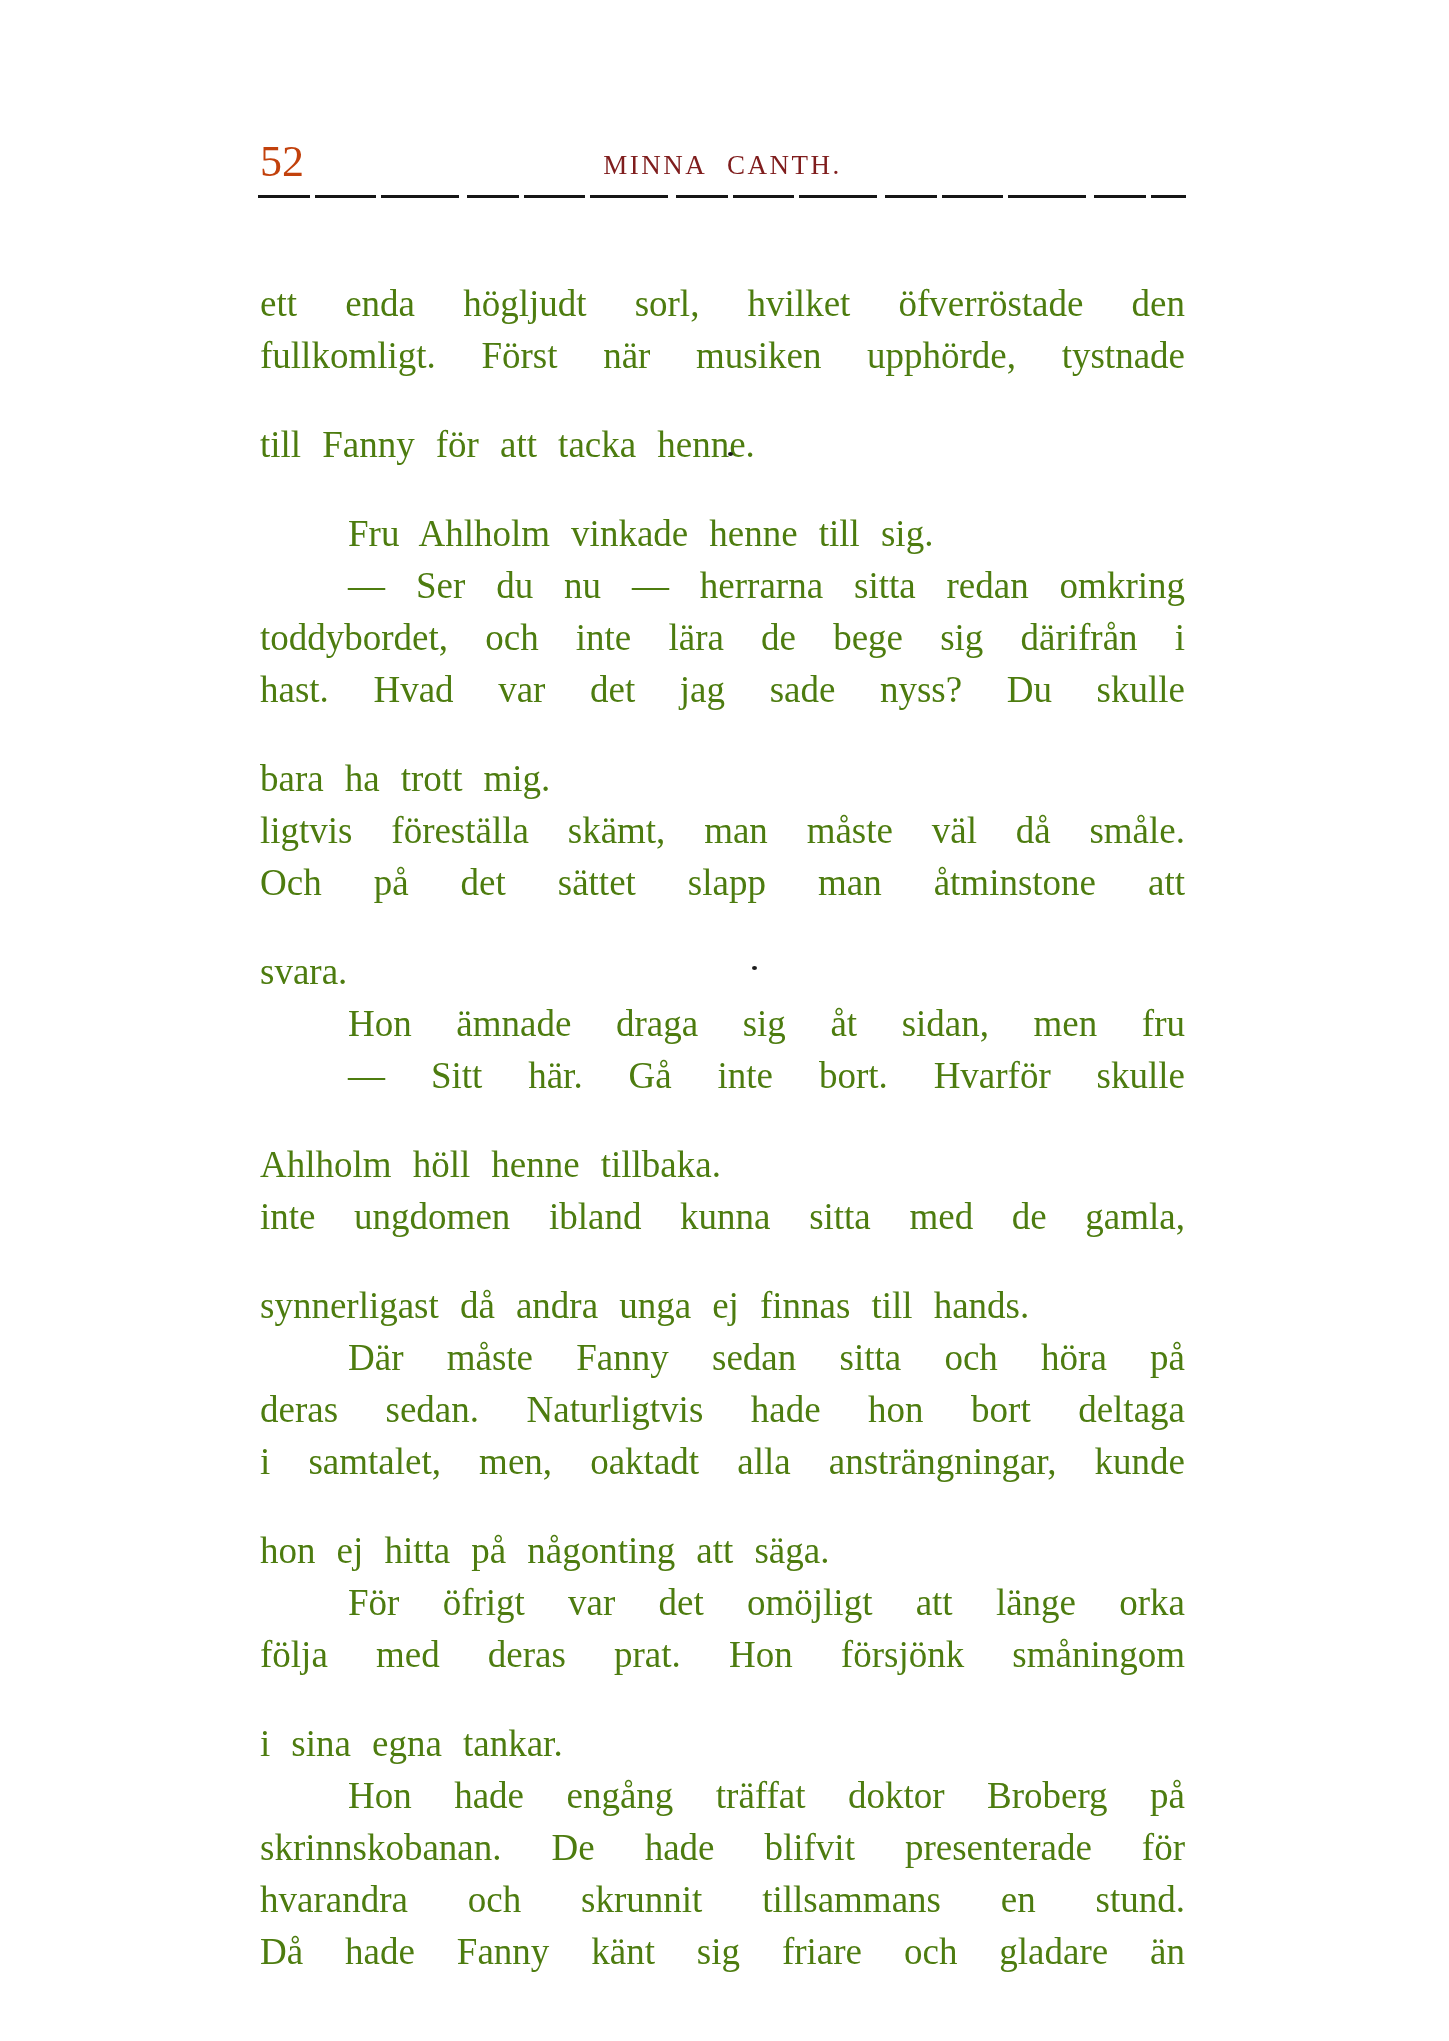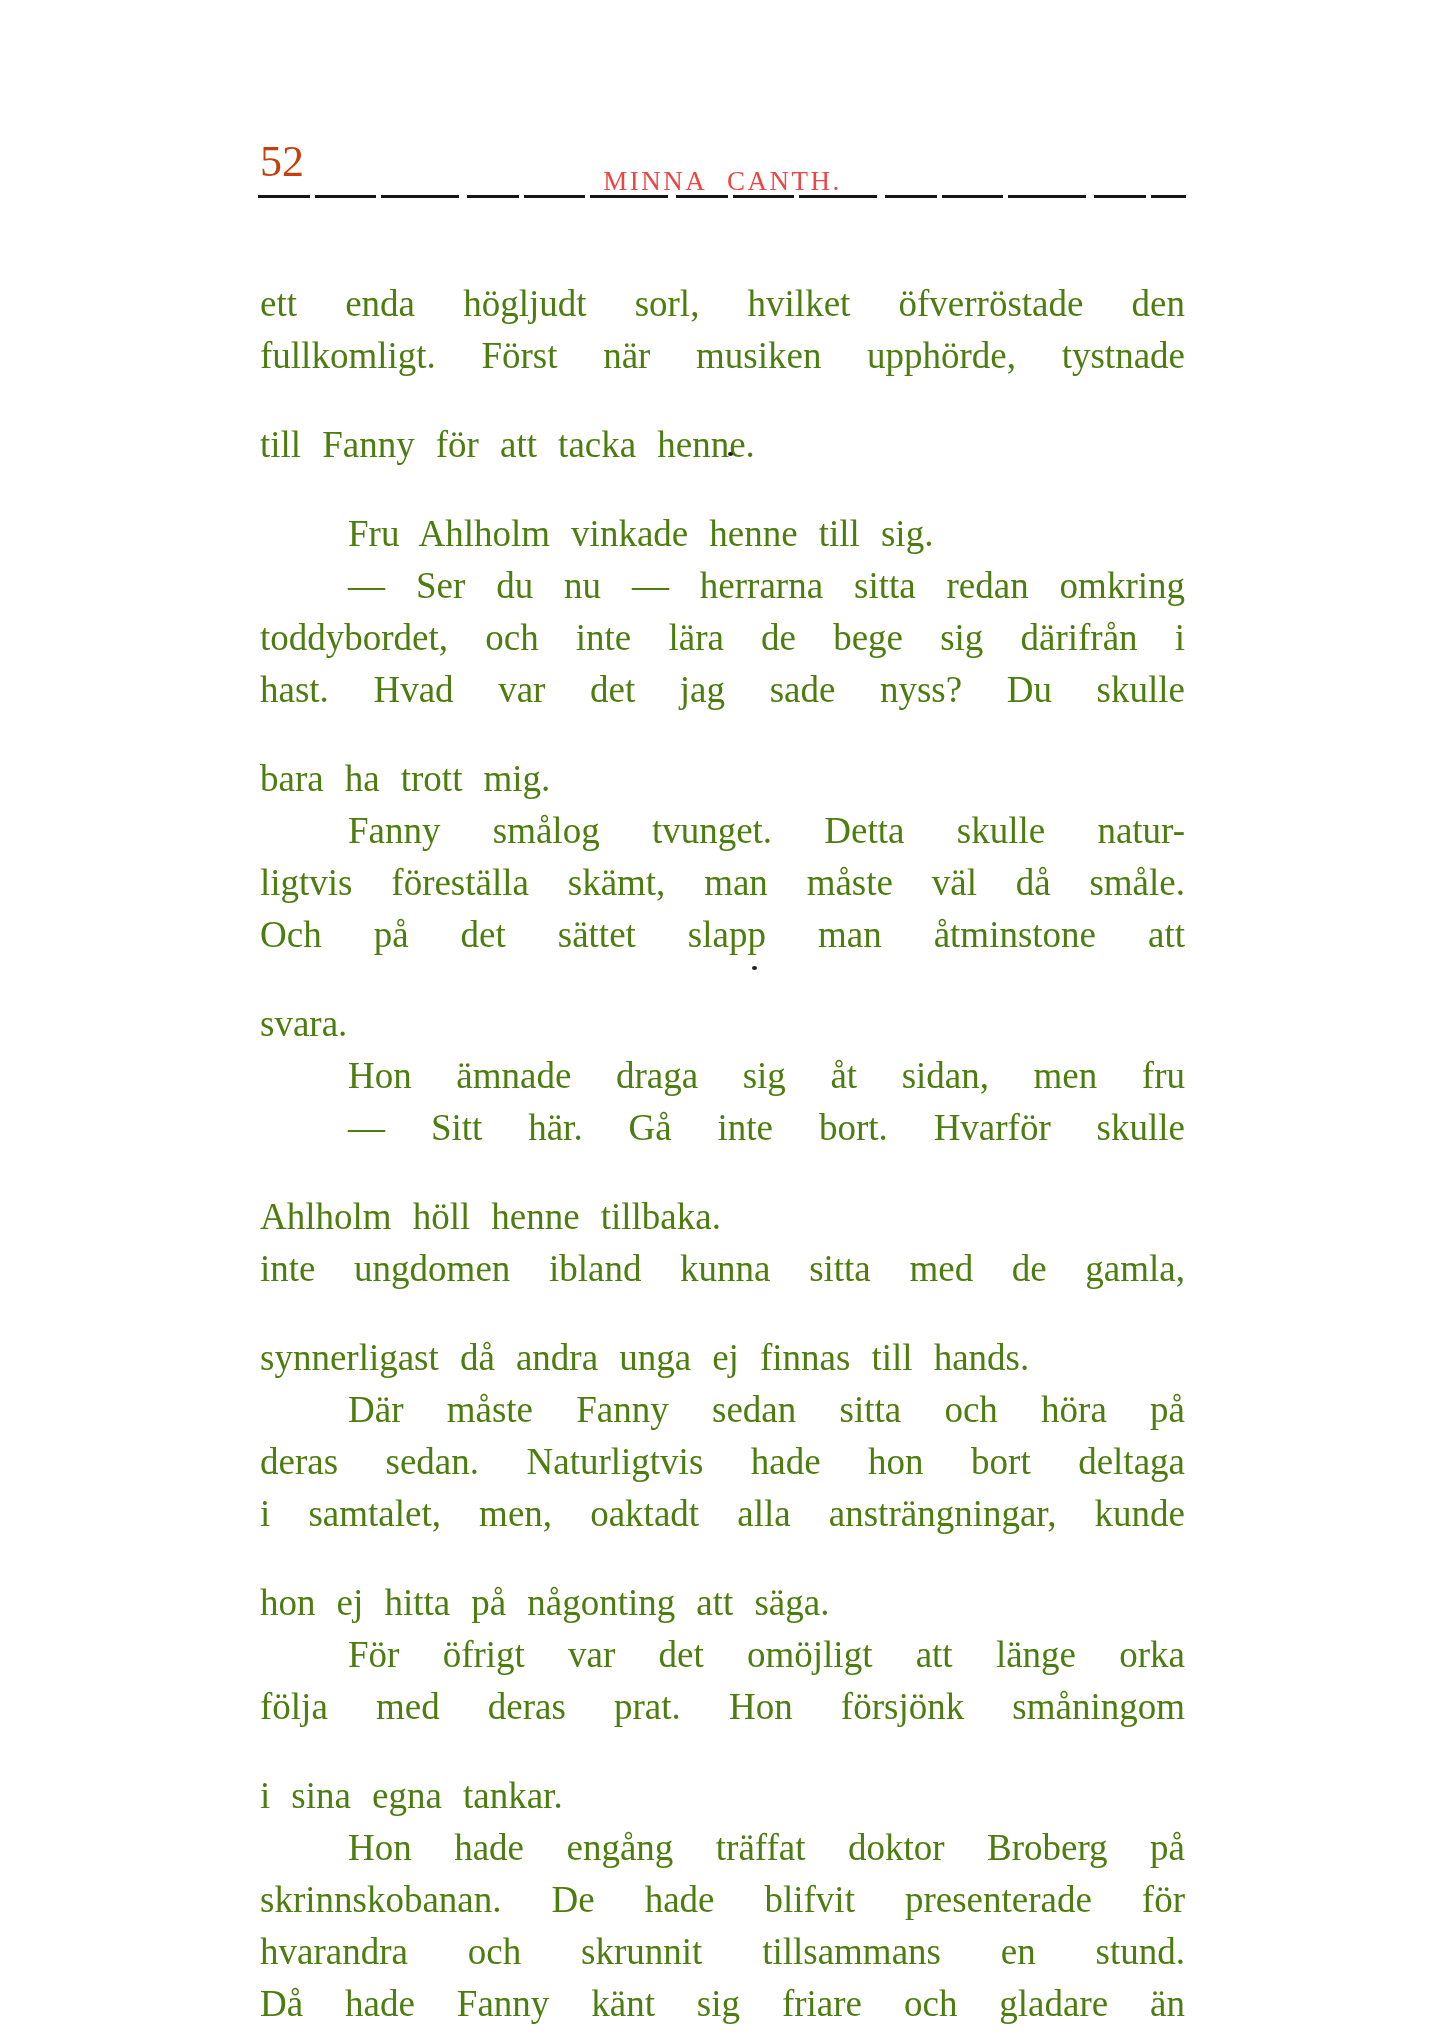--- a/index.html
+++ b/index.html
@@ -25,22 +25,21 @@
     position: absolute; left: 0; top: 2px;
     font-size: 44px; line-height: 36px;
     color: #c2410c;
   }
   .running-title {
     position: absolute; left: 0; right: 0; top: 8px;
     text-align: center;
     font-size: 27px; line-height: 30px;
     letter-spacing: 2.5px;
     word-spacing: 12px;
-    color: #ef4444;
-    margin-top: 16px;
+    color: #7f1d1d;
   }
   
   .header-rule {
     position: absolute;
     top: 195px; left: 258px;
     width: 928px; height: 3px;
     background: repeating-linear-gradient(90deg,
       #161616 0 52px, transparent 52px 57px,
       #161616 57px 118px, transparent 118px 123px,
       #161616 123px 201px, transparent 201px 209px);
@@ -84,21 +83,20 @@
 
   <main class="page-body" id="page-body">
       <div class="line">ett enda högljudt sorl, hvilket öfverröstade den</div>
       <div class="line">fullkomligt. Först när musiken upphörde, tystnade</div>
       <div class="line para-end">till Fanny för att tacka henne.</div>
       <div class="line indent para-end">Fru Ahlholm vinkade henne till sig.</div>
       <div class="line indent">— Ser du nu — herrarna sitta redan omkring</div>
       <div class="line">toddybordet, och inte lära de bege sig därifrån i</div>
       <div class="line">hast. Hvad var det jag sade nyss? Du skulle</div>
       <div class="line para-end">bara ha trott mig.</div>
-      <div class="line indent">Fanny smålog tvunget. Detta skulle natur-</div>
       <div class="line">ligtvis föreställa skämt, man måste väl då småle.</div>
       <div class="line">Och på det sättet slapp man åtminstone att</div>
       <div class="line para-end">svara.</div>
       <div class="line indent">Hon ämnade draga sig åt sidan, men fru</div>
       <div class="line indent">— Sitt här. Gå inte bort. Hvarför skulle</div>
       <div class="line para-end">Ahlholm höll henne tillbaka.</div>
       <div class="line">inte ungdomen ibland kunna sitta med de gamla,</div>
       <div class="line para-end">synnerligast då andra unga ej finnas till hands.</div>
       <div class="line indent">Där måste Fanny sedan sitta och höra på</div>
       <div class="line">deras sedan. Naturligtvis hade hon bort deltaga</div>

